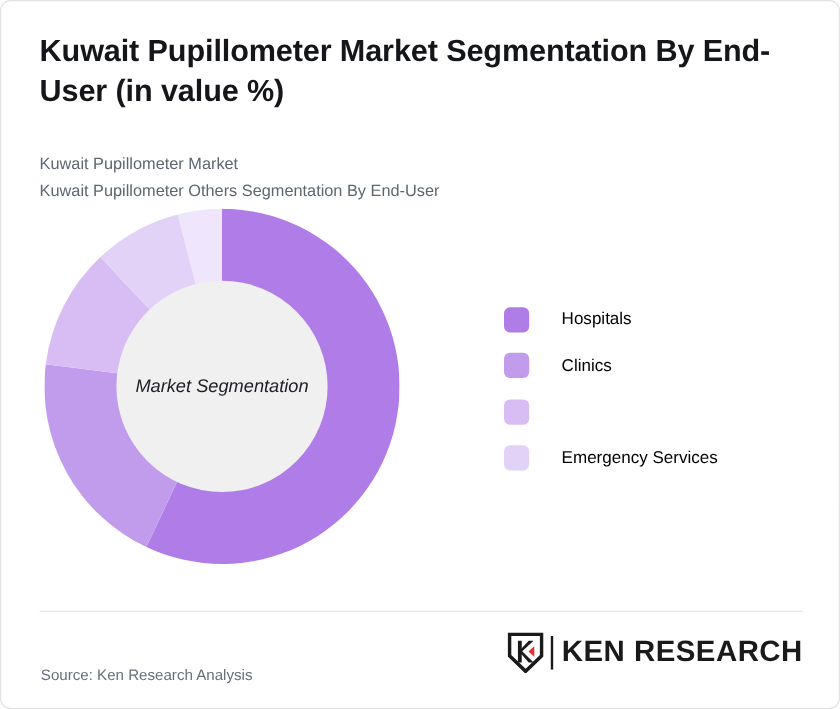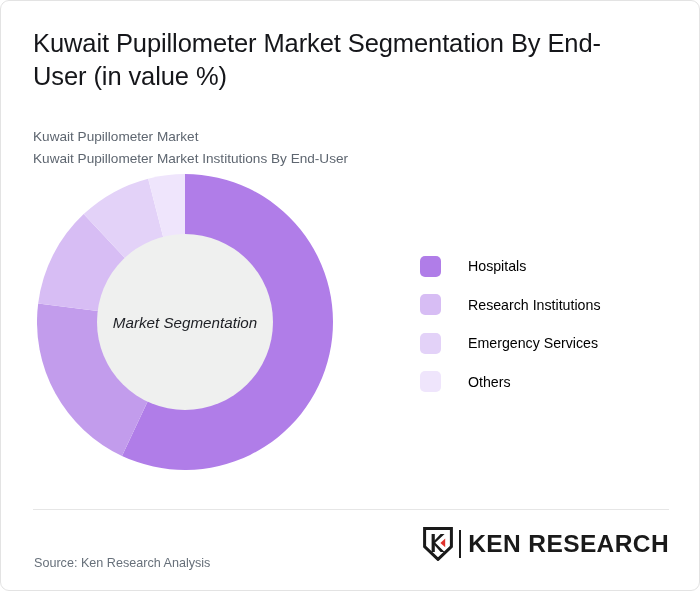--- a/index.html
+++ b/index.html
@@ -26,21 +26,21 @@
   .header {
     position: absolute;
     left: 32px;
     top: 26px;
     width: 620px;
   }
   .chart-title {
     margin: 0;
     font-size: 25.5px;
     line-height: 1.30;
-    font-weight: normal;
+    font-weight: bold;
     color: #15161a;
     letter-spacing: -0.1px;
   }
   .subtitles {
     margin-top: 33px;
   }
   .subtitle {
     font-size: 13.6px;
     line-height: 1.60;
     color: #5e6670;
@@ -149,21 +149,21 @@
 </style>
 </head>
 <body>
 
 <div class="card">
 
   <div class="header">
     <h1 class="chart-title">Kuwait Pupillometer Market Segmentation By End-User (in value %)</h1>
     <div class="subtitles">
       <div class="subtitle">Kuwait Pupillometer Market</div>
-      <div class="subtitle">Kuwait Pupillometer Market Institutions By End-User</div>
+      <div class="subtitle">Kuwait Pupillometer Others Segmentation By End-User</div>
     </div>
   </div>
 
   <div class="plot">
 
     <div class="donut-wrap">
       <svg class="donut-svg" viewBox="0 0 296 296">
         <g id="donut-slices">
             <path d="M 148 148 L 148 0 A 148 148 0 1 1 84.9846648483693 281.9144037649709 Z" fill="#b07de8"></path>
             <path d="M 148 148 L 84.9846648483693 281.9144037649709 A 148 148 0 0 1 1.1670242054572668 129.45068143248304 Z" fill="#c29cec"></path>
@@ -175,30 +175,29 @@
       </svg>
       <div class="center-label">Market Segmentation</div>
     </div>
 
     <div class="legend" id="legend">
         <div class="legend-item">
           <span class="legend-swatch" style="background: rgb(176, 125, 232);"></span>
           <span class="legend-label">Hospitals</span>
         </div>
         <div class="legend-item">
+          <span class="legend-swatch" style="background: rgb(194, 156, 236);"></span>
+          <span class="legend-label">Clinics</span>
+        </div>
+        <div class="legend-item">
           <span class="legend-swatch" style="background: rgb(215, 189, 244);"></span>
-          <span class="legend-label">Research Institutions</span>
         </div>
         <div class="legend-item">
           <span class="legend-swatch" style="background: rgb(227, 210, 248);"></span>
           <span class="legend-label">Emergency Services</span>
-        </div>
-        <div class="legend-item">
-          <span class="legend-swatch" style="background: rgb(239, 229, 252);"></span>
-          <span class="legend-label">Others</span>
         </div>
       </div>
 
   </div>
 
   <div class="divider"></div>
   <div class="source">Source: Ken Research Analysis</div>
 
   <div class="brand">
     <svg class="brand-mark" viewBox="0 0 30 34">

